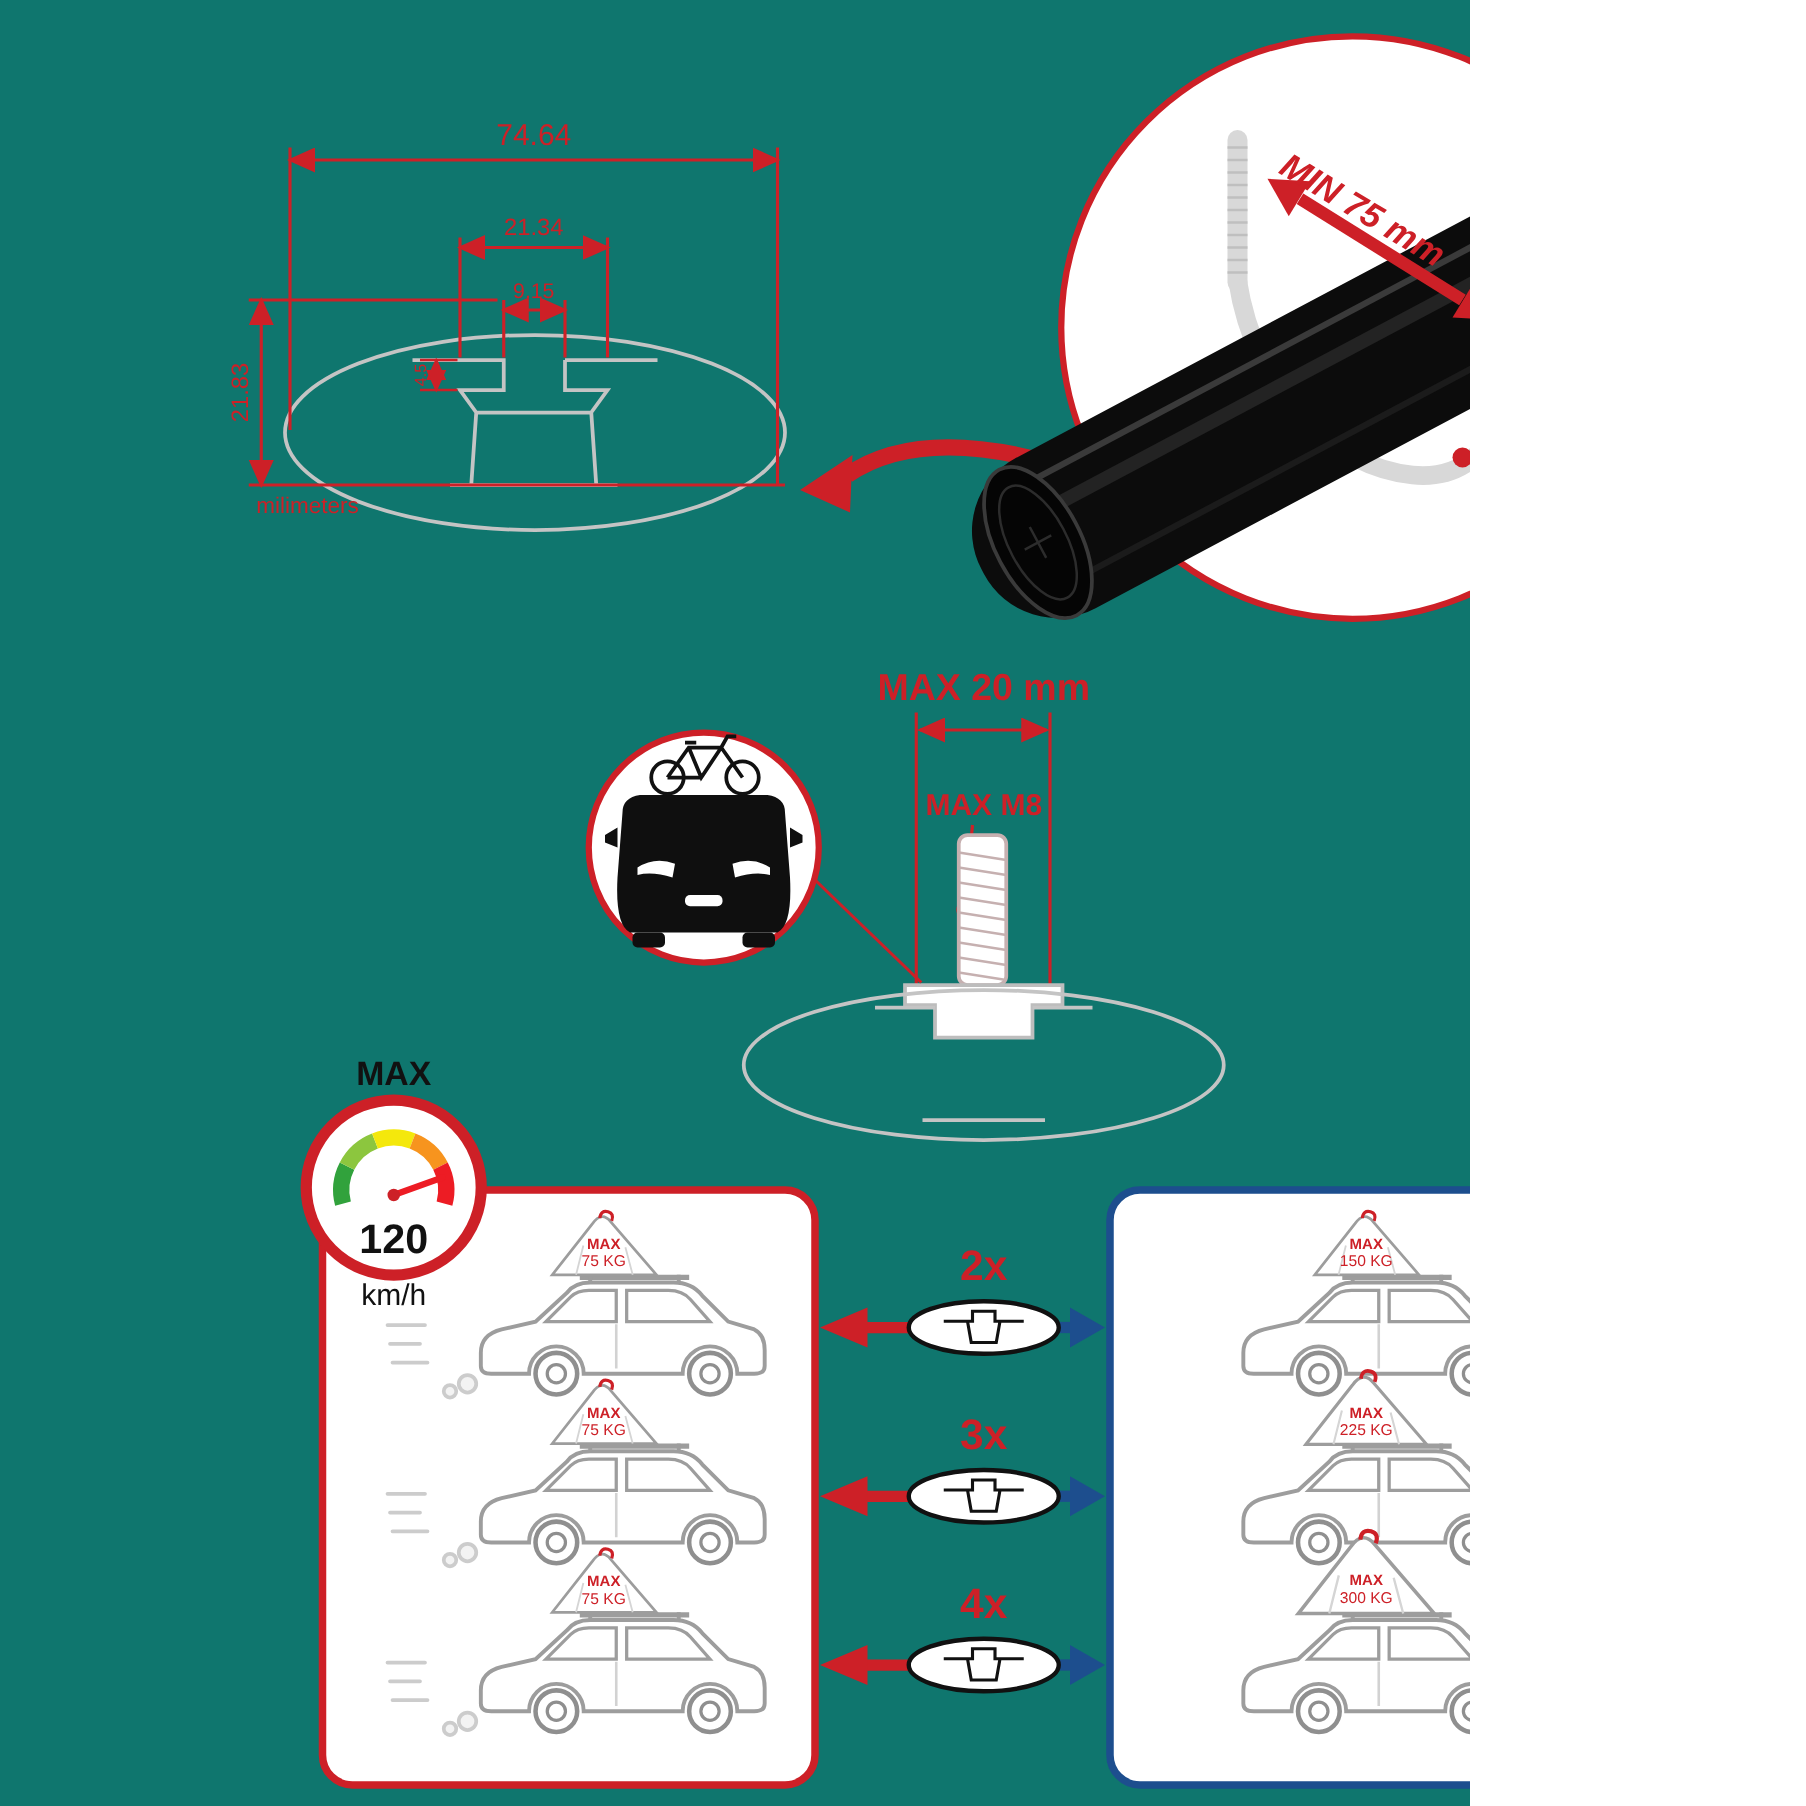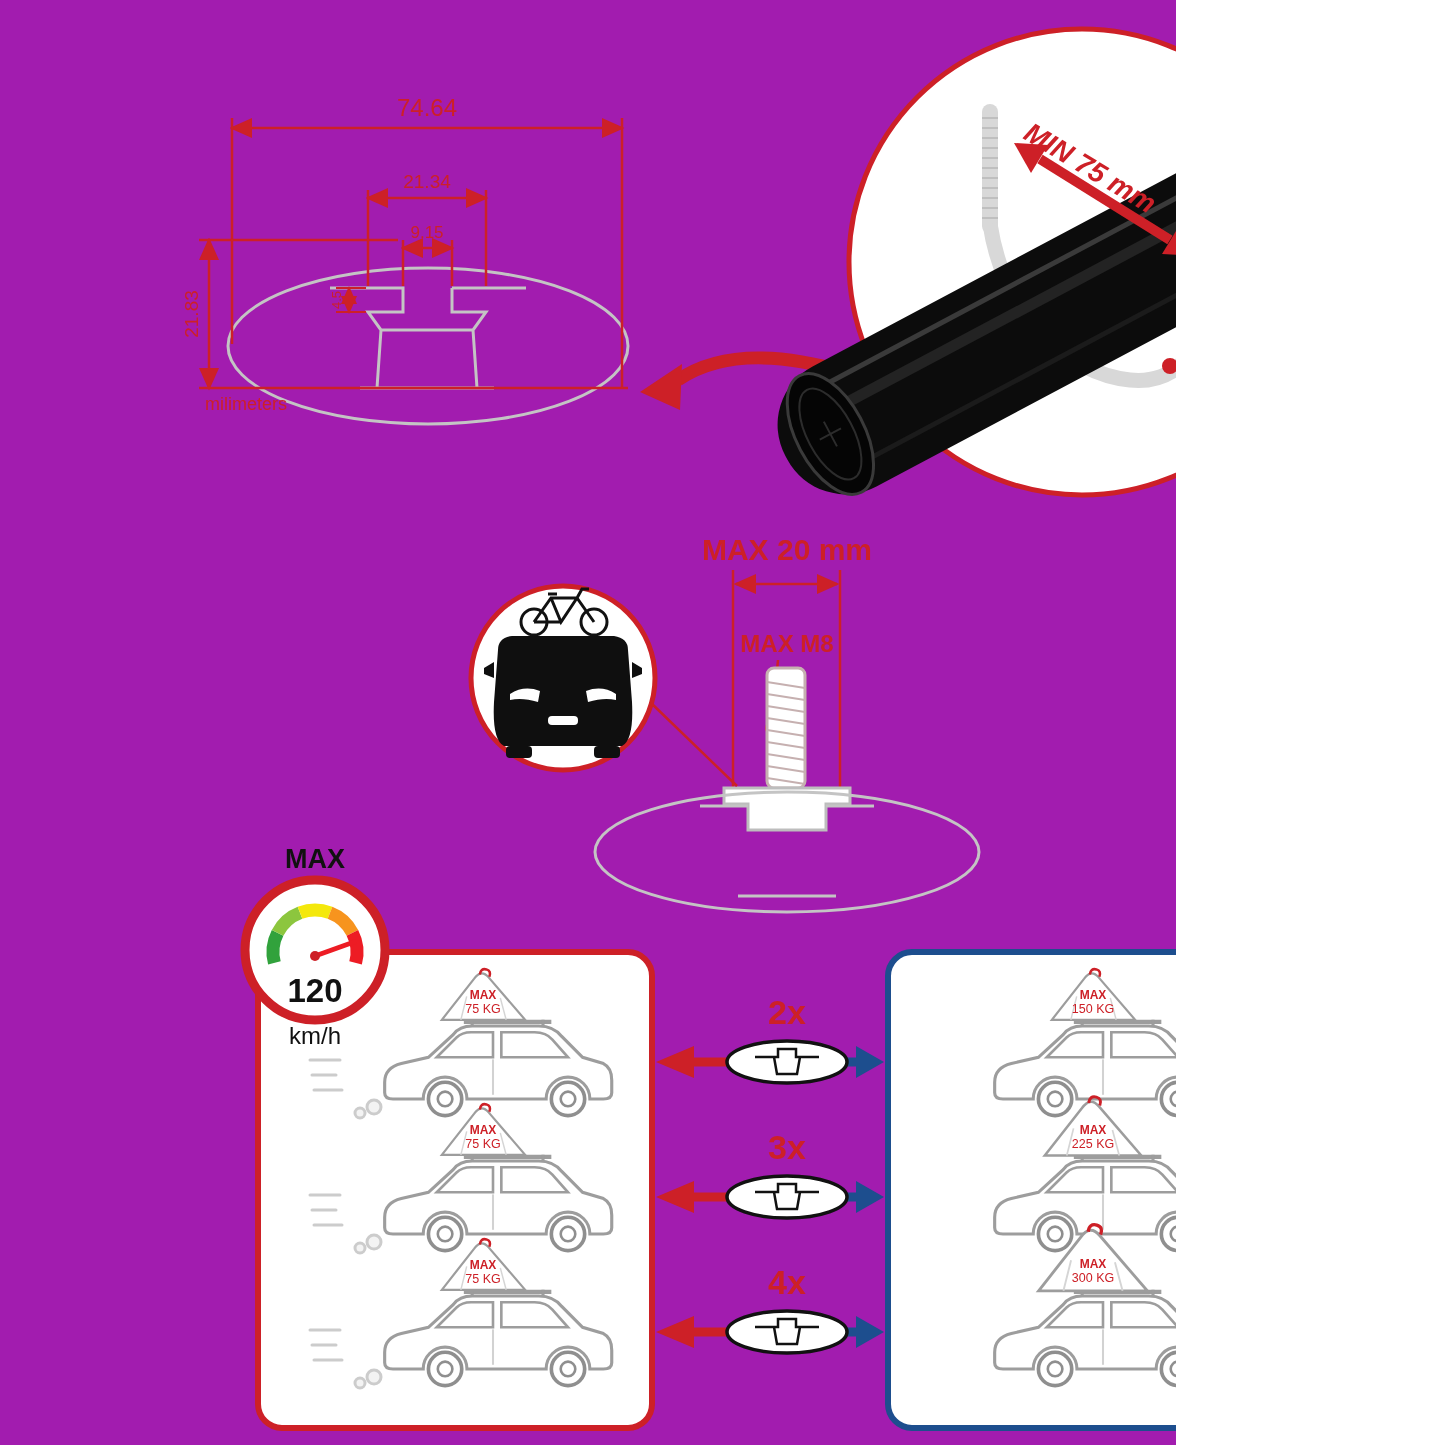--- a/index.html
+++ b/index.html
@@ -1,16 +1,16 @@
 <!DOCTYPE html>
 <html><head>
 <meta charset="utf-8">
 <style>
   html,body{margin:0;padding:0;background:#ffffff;}
-  .stage{position:relative;width:1176px;height:1445px;background:#a21caf;overflow:hidden;
+  .stage{position:relative;width:1176px;height:1445px;background:#0f766e;overflow:hidden;
          font-family:"Liberation Sans",sans-serif;}
   svg text{font-family:"Liberation Sans",sans-serif;}
 </style>
 </head>
 <body>
 
 <div class="stage">
 <svg width="1445" height="1445" viewBox="0 0 1445 1445">
   <defs>
     <marker id="arr" markerWidth="9" markerHeight="8" refX="8" refY="4" orient="auto-start-reverse">

